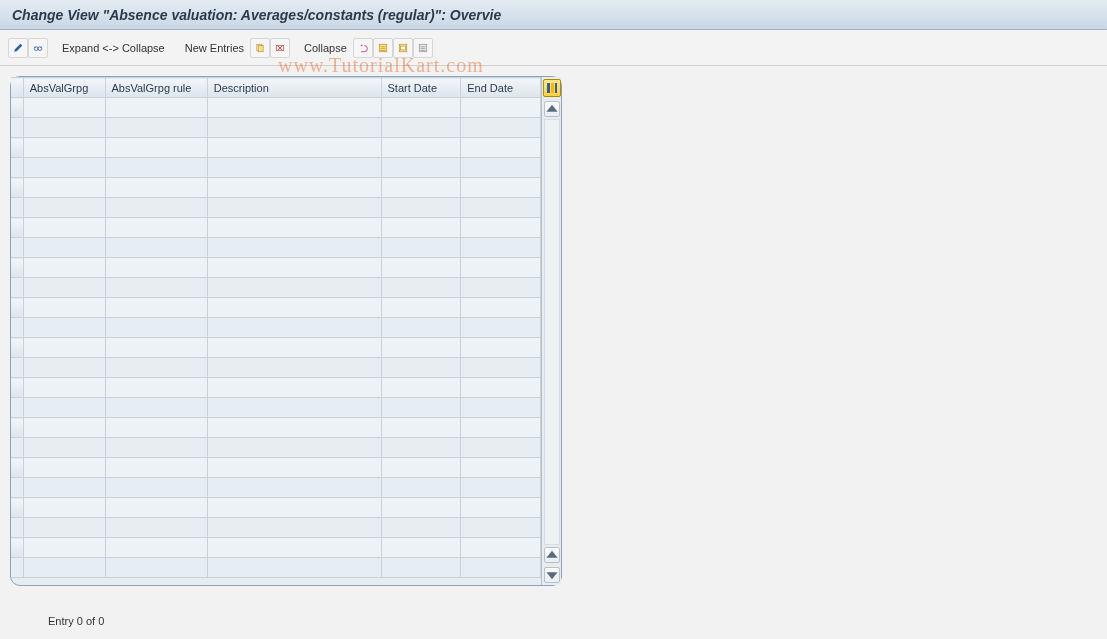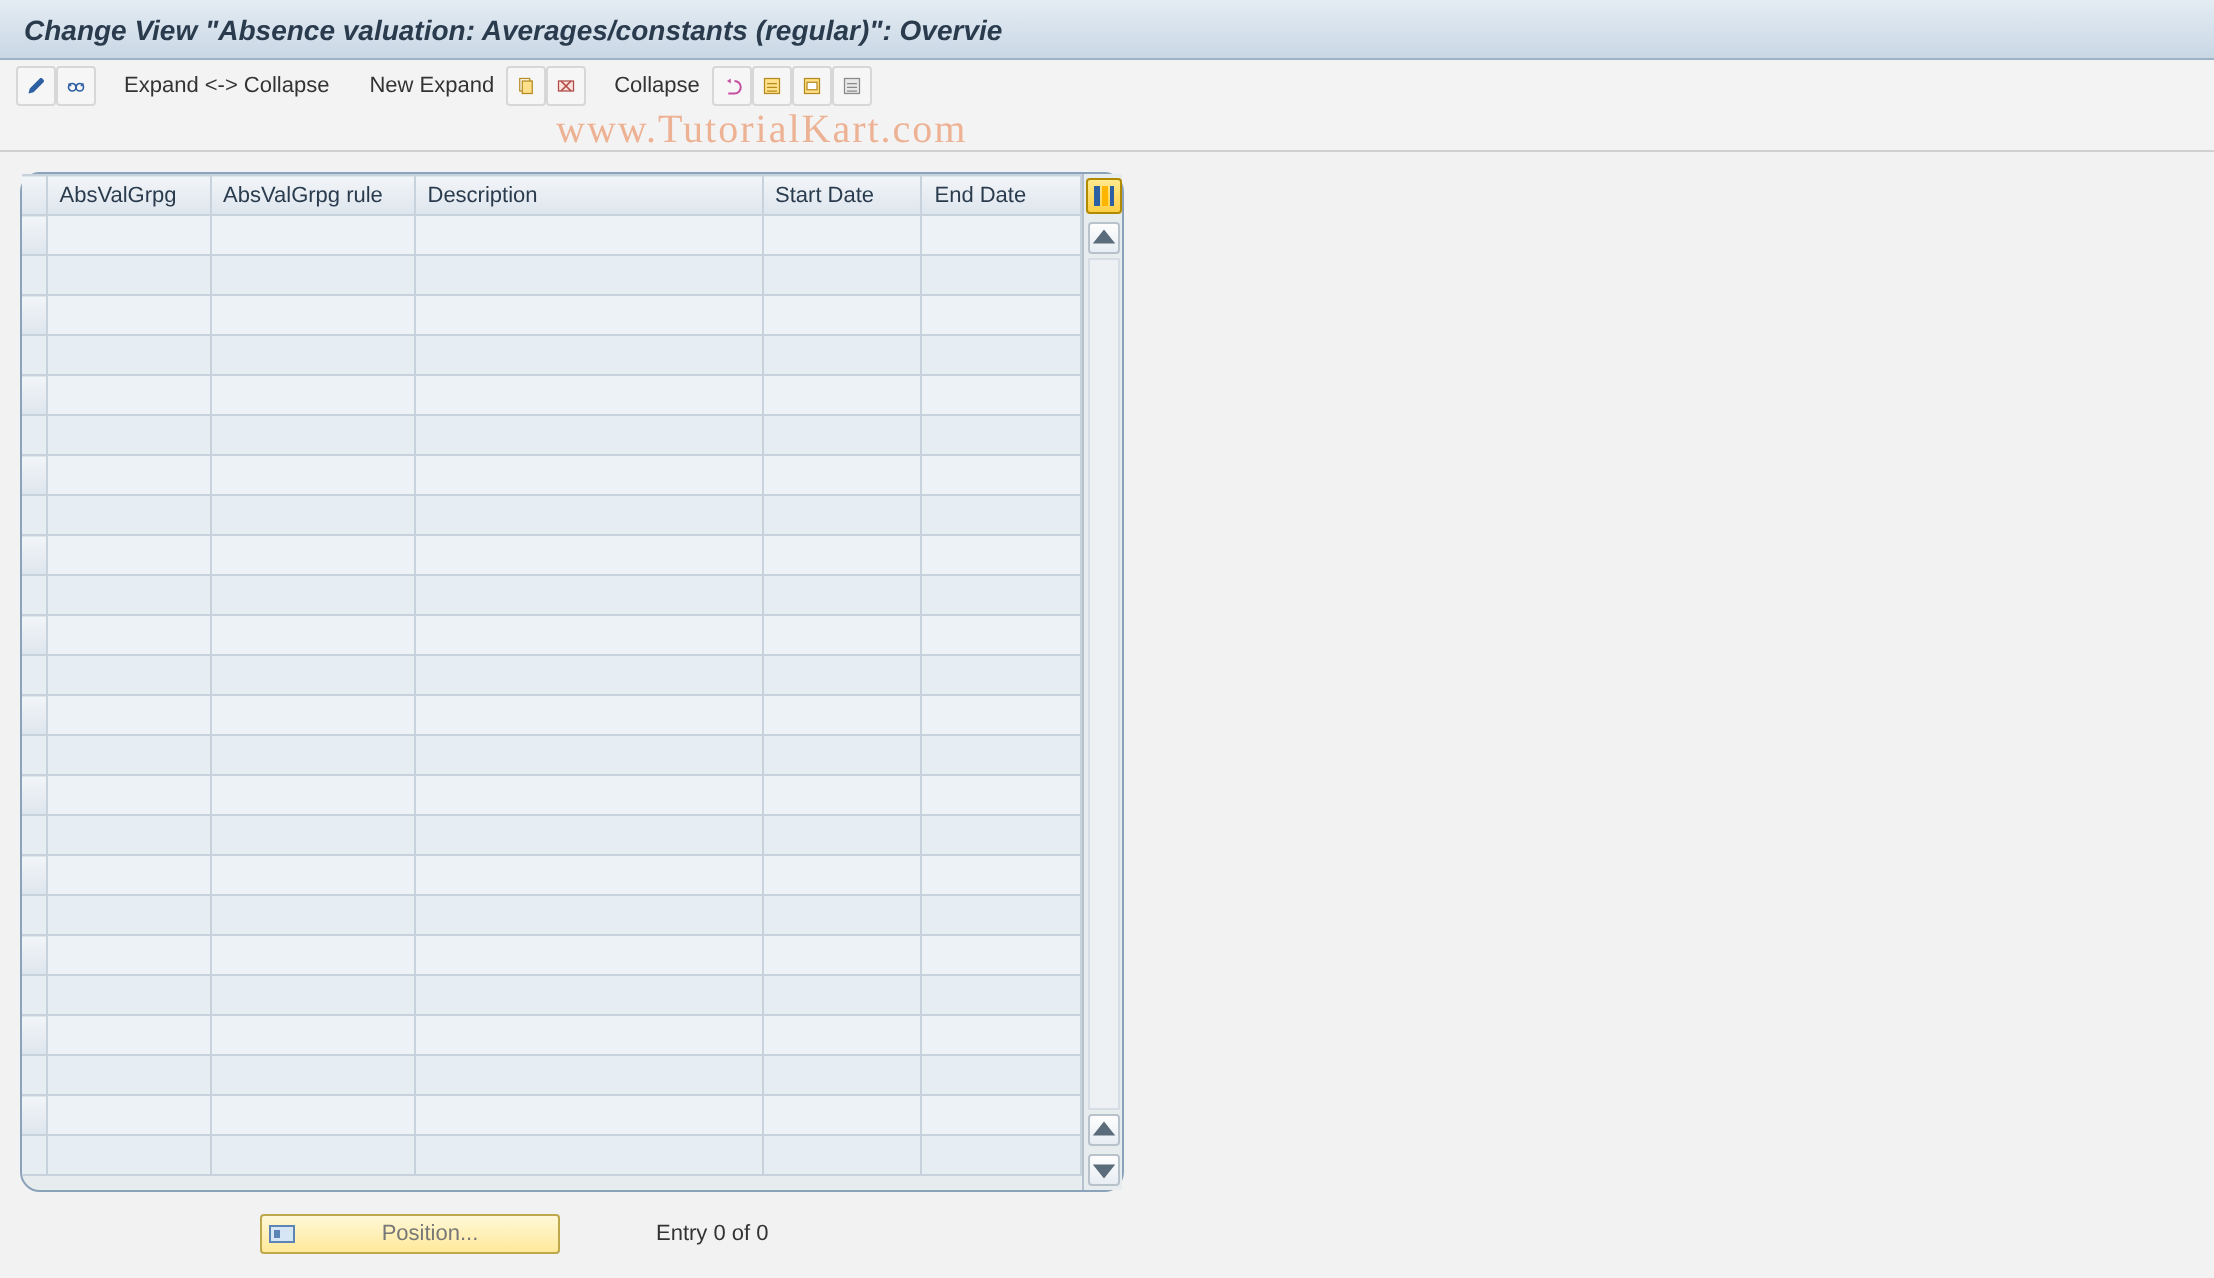--- a/index.html
+++ b/index.html
@@ -7,21 +7,21 @@
 
     .title-bar {
       height:30px; line-height:30px; padding-left:12px;
       background: linear-gradient(to bottom, #e4ecf3 0%, #c9d7e5 100%);
       border-bottom:1px solid #9fb3c7;
       font-size:14px; font-weight:bold; font-style:italic; color:#2a3b4d;
       white-space:nowrap;
     }
 
     .toolbar {
-      height:46px; padding:3px 8px; display:flex; align-items:flex-start; gap:0;
+      height:36px; padding:3px 8px; display:flex; align-items:center; gap:0;
       background:#f3f3f3; border-bottom:1px solid #d0d0d0; font-size:11px; color:#333;
     }
     .tb-btn {
       height:20px; min-width:20px; padding:0 4px; display:flex; align-items:center; justify-content:center;
       background:#f6f6f6; border:1px solid #d7d7d7; border-radius:2px; cursor:pointer;
     }
     .tb-text { padding:0 6px; display:flex; align-items:center; height:20px; cursor:pointer; }
     .tb-sep { width:8px; }
 
     .content { position:relative; padding:10px; }
@@ -118,21 +118,21 @@
   <div class="tb-btn">
     <svg viewBox="0 0 16 16">
         <circle cx="5" cy="9" r="3" fill="none" stroke="#2d5fa3" stroke-width="1.3"></circle>
         <circle cx="11" cy="9" r="3" fill="none" stroke="#2d5fa3" stroke-width="1.3"></circle>
         <path d="M2 6l2 2M14 6l-2 2M8 9h0" stroke="#2d5fa3" stroke-width="1.3" fill="none"></path>
       </svg>
   </div>
   <div class="tb-sep"></div>
   <div class="tb-text">Expand &lt;-&gt; Collapse</div>
   <div class="tb-sep"></div>
-  <div class="tb-text">New Expand</div>
+  <div class="tb-text">New Entries</div>
   <div class="tb-btn">
     <svg viewBox="0 0 16 16">
         <rect x="3" y="2" width="8" height="10" fill="#fff" stroke="#b58a1e"></rect>
         <rect x="5" y="4" width="8" height="10" fill="#ffe08a" stroke="#b58a1e"></rect>
       </svg>
   </div>
   <div class="tb-btn">
     <svg viewBox="0 0 16 16">
         <rect x="2" y="4" width="12" height="8" fill="#fce0de" stroke="#b04a45"></rect>
         <path d="M4 4l8 8M12 4l-8 8" stroke="#b04a45" stroke-width="1.3"></path>
@@ -406,25 +406,16 @@
       <div class="scroll-btn">
         <svg viewBox="0 0 10 10">
             <path d="M5 8L1 3h8z" fill="#5a6b7c"></path>
           </svg>
       </div>
     </div>
   </div>
 </div>
 
 <div class="bottom-bar">
-  <div class="position-btn">
-    <span class="pos-icon">
-      <svg width="14" height="14" viewBox="0 0 14 14">
-          <rect x="1" y="3" width="12" height="8" fill="#d7e6f5" stroke="#5c85b6"></rect>
-          <rect x="3" y="5" width="3" height="4" fill="#5c85b6"></rect>
-        </svg>
-    </span>
-    <span class="pos-label">Position...</span>
-  </div>
   <div class="entry-count">Entry 0 of 0</div>
 </div>
 
 <div class="watermark">www.TutorialKart.com</div>
 
 </body></html>

